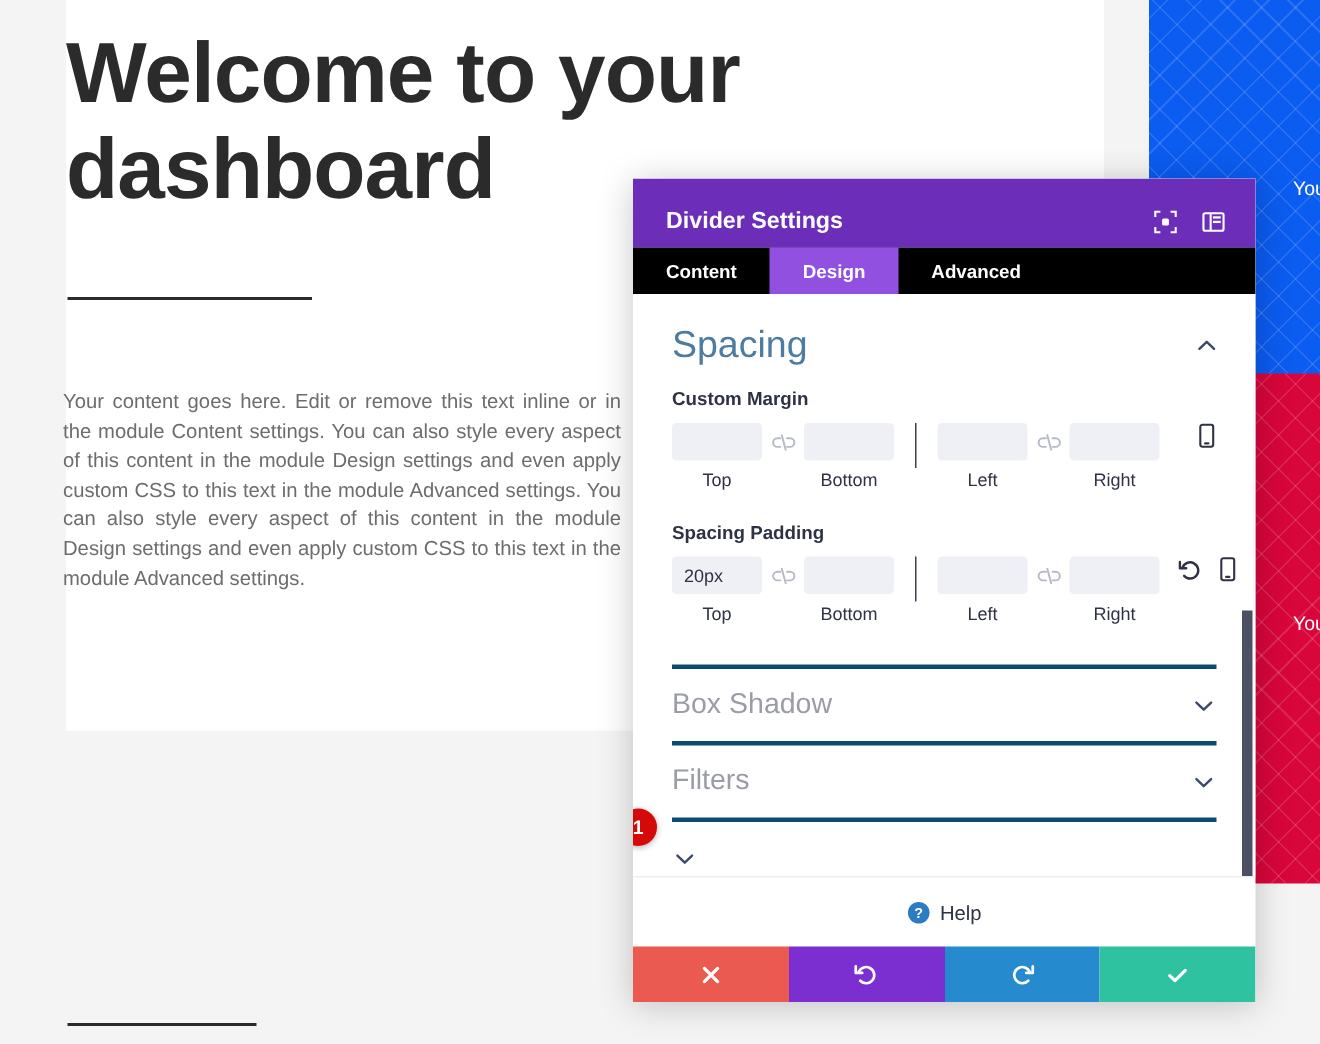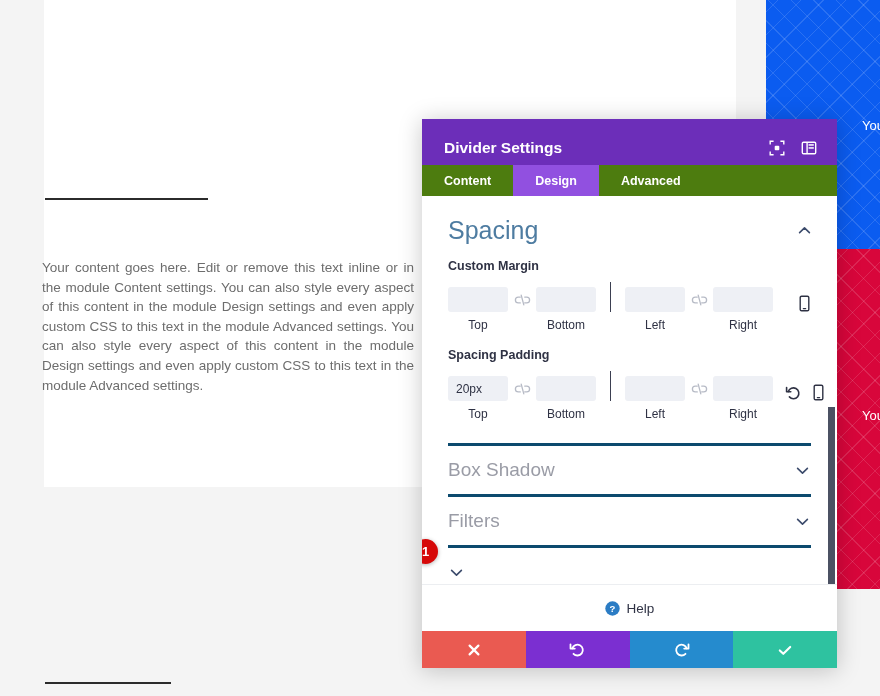--- a/index.html
+++ b/index.html
@@ -81,21 +81,21 @@
     color: #ffffff; font-size: 15.5px; font-weight: 700; flex: 1;
   }
   .hdr-btn {
     width: 28px; height: 28px; margin-left: 4px;
     display: flex; align-items: center; justify-content: center;
     cursor: pointer;
   }
   .hdr-btn svg { display: block; }
 
   .tabs {
-    height: 31px; background: #4d7c0f;
+    height: 31px; background: #000000;
     display: flex; flex: 0 0 auto;
   }
   .tab {
     padding: 0 22px; height: 31px;
     display: flex; align-items: center; justify-content: center;
     color: #ffffff; font-size: 12.5px; font-weight: 700;
     cursor: pointer; white-space: nowrap;
   }
   .tab.active { background: #9150e0; }
 
@@ -111,21 +111,21 @@
     font-size: 25px; color: #4e7ca1; font-weight: 400; flex: 1;
   }
   .chev { width: 17px; height: 17px; flex: 0 0 auto; }
 
   .field-group { padding: 14px 26px 0 26px; }
   .field-label {
     font-size: 12.5px; font-weight: 700; color: #2f3244;
     margin-bottom: 9px;
   }
   .quad {
-    display: flex; align-items: flex-end;
+    display: flex; align-items: flex-start;
   }
   .qpair { display: flex; align-items: center; }
   .qcell { width: 60px; }
   .qinput {
     width: 60px; height: 25px;
     background: #eef0f5; border: 0; border-radius: 3px;
     font-family: "Liberation Sans", sans-serif;
     font-size: 12px; color: #2f3244;
     padding: 0 8px;
   }
@@ -195,20 +195,21 @@
   }
 </style>
 </head>
 <body>
 
 <div id="root">
 
   <div class="page-bg"></div>
 
   <div class="hero-card"></div>
+  <div class="hero-title">Welcome to your dashboard</div>
   <div class="hero-rule"></div>
   <div class="hero-para">Your content goes here. Edit or remove this text inline or in the module Content settings. You can also style every aspect of this content in the module Design settings and even apply custom CSS to this text in the module Advanced settings. You can also style every aspect of this content in the module Design settings and even apply custom CSS to this text in the module Advanced settings.</div>
 
   <div class="swatch swatch-blue">
     <span class="swatch-label" style="top:124px">You</span>
   </div>
   <div class="swatch swatch-red">
     <span class="swatch-label" style="top:159px">You</span>
   </div>
 

